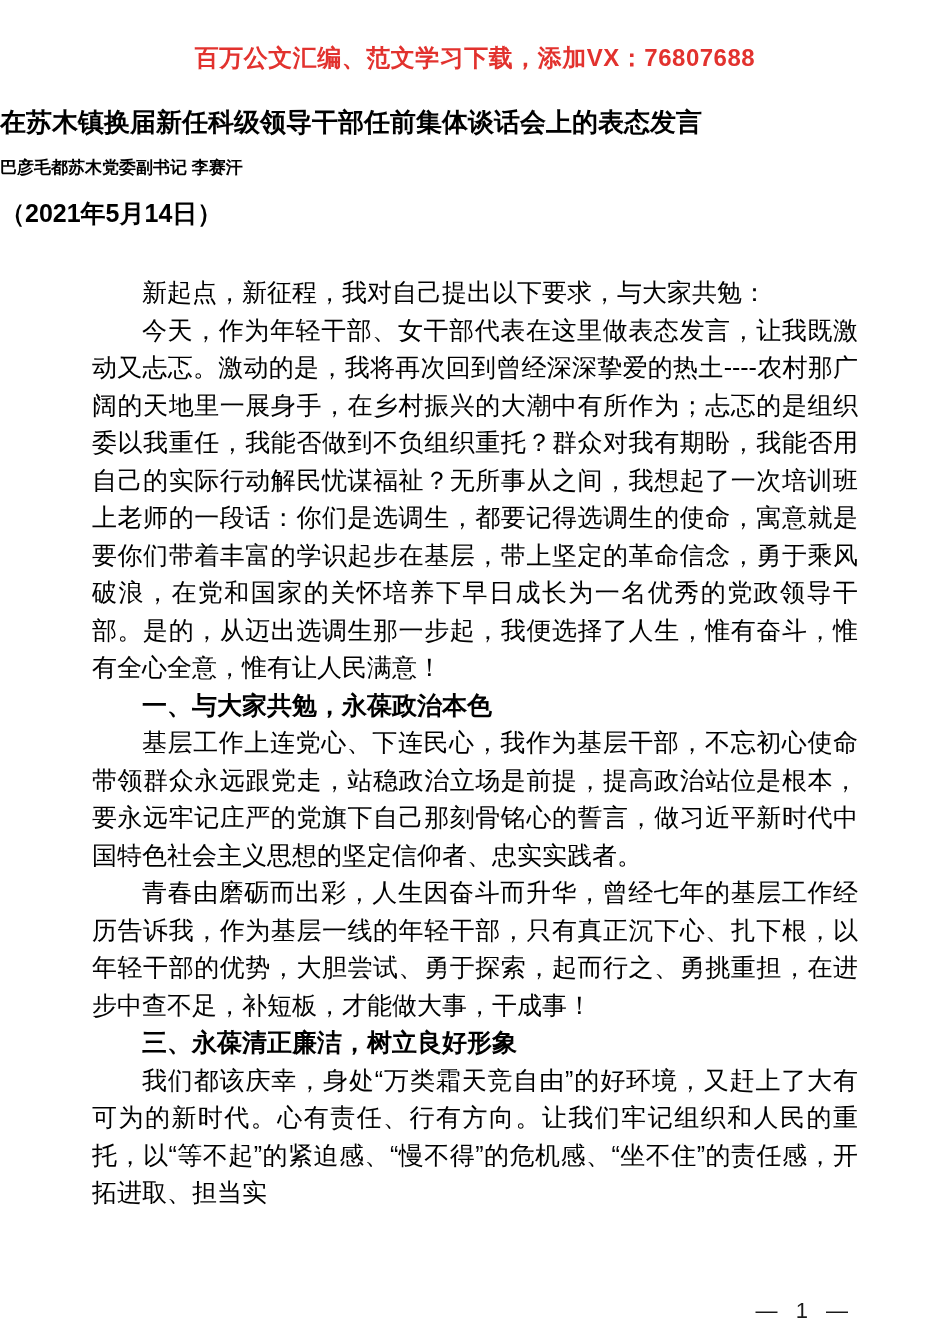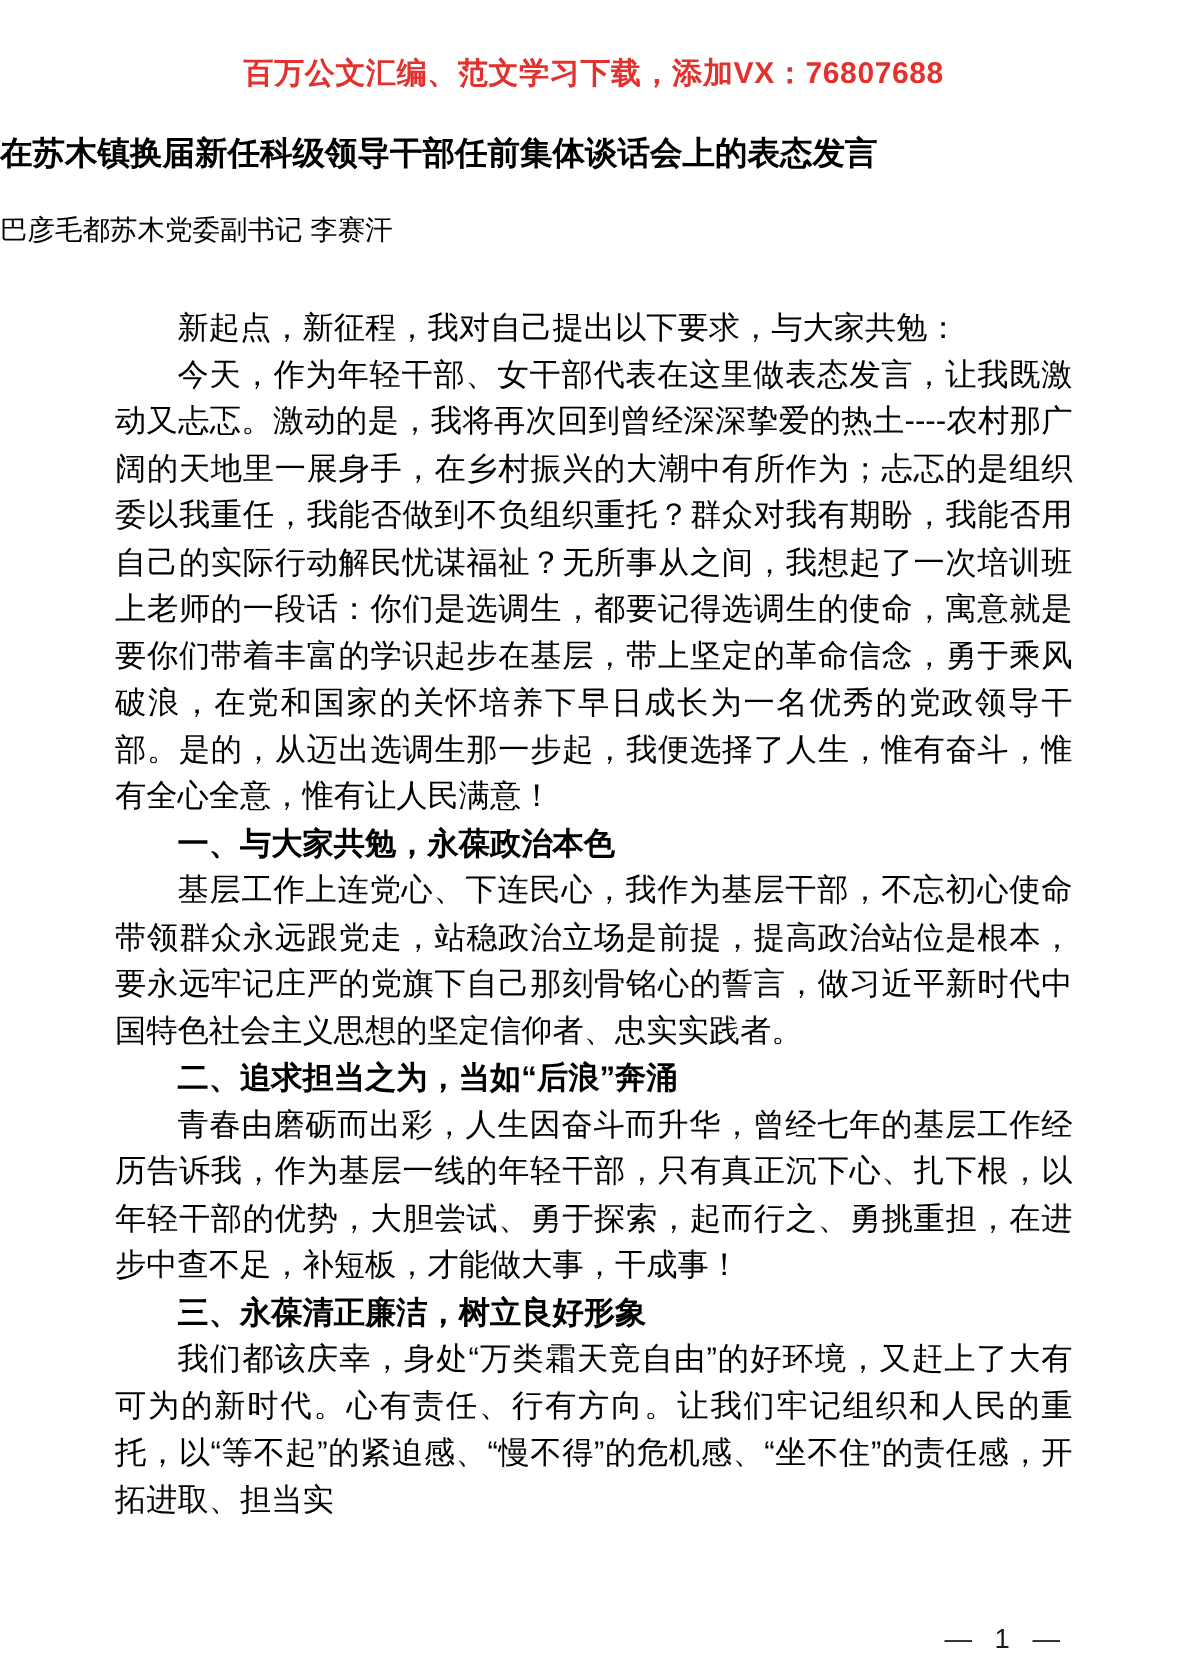--- a/index.html
+++ b/index.html
@@ -27,23 +27,23 @@
     margin-top: 28px;
     text-align: left;
   }
   .doc-title {
     margin: 0;
     font-size: 26px;
     font-weight: 700;
     line-height: 40px;
   }
   .doc-author {
-    margin-top: 24px;
-    font-size: 22px;
-    font-weight: 400;
+    margin-top: 8px;
+    font-size: 17px;
+    font-weight: 700;
     line-height: 36px;
   }
   .doc-date {
     margin-top: 8px;
     font-size: 25px;
     font-weight: 700;
     line-height: 38px;
   }
   .content {
     margin: 42px 92px 0 92px;
@@ -71,26 +71,26 @@
   }
 </style>
 </head>
 <body>
 
 <div class="notice">百万公文汇编、范文学习下载，添加VX：76807688</div>
 
 <div class="title-block">
   <h1 class="doc-title">在苏木镇换届新任科级领导干部任前集体谈话会上的表态发言</h1>
   <div class="doc-author">巴彦毛都苏木党委副书记 李赛汗</div>
+  <div class="doc-date">（2021年5月14日）</div>
 </div>
 
 <div class="content">
     <div class="para body">新起点，新征程，我对自己提出以下要求，与大家共勉：</div>
     <div class="para body">今天，作为年轻干部、女干部代表在这里做表态发言，让我既激动又忐忑。激动的是，我将再次回到曾经深深挚爱的热土----农村那广阔的天地里一展身手，在乡村振兴的大潮中有所作为；忐忑的是组织委以我重任，我能否做到不负组织重托？群众对我有期盼，我能否用自己的实际行动解民忧谋福祉？无所事从之间，我想起了一次培训班上老师的一段话：你们是选调生，都要记得选调生的使命，寓意就是要你们带着丰富的学识起步在基层，带上坚定的革命信念，勇于乘风破浪，在党和国家的关怀培养下早日成长为一名优秀的党政领导干部。是的，从迈出选调生那一步起，我便选择了人生，惟有奋斗，惟有全心全意，惟有让人民满意！</div>
     <div class="para heading">一、与大家共勉，永葆政治本色</div>
     <div class="para body">基层工作上连党心、下连民心，我作为基层干部，不忘初心使命带领群众永远跟党走，站稳政治立场是前提，提高政治站位是根本，要永远牢记庄严的党旗下自己那刻骨铭心的誓言，做习近平新时代中国特色社会主义思想的坚定信仰者、忠实实践者。</div>
-    <div class="para heading">二、追求担当之为，当如“后浪”奔涌</div>
     <div class="para body">青春由磨砺而出彩，人生因奋斗而升华，曾经七年的基层工作经历告诉我，作为基层一线的年轻干部，只有真正沉下心、扎下根，以年轻干部的优势，大胆尝试、勇于探索，起而行之、勇挑重担，在进步中查不足，补短板，才能做大事，干成事！</div>
     <div class="para heading">三、永葆清正廉洁，树立良好形象</div>
     <div class="para body">我们都该庆幸，身处“万类霜天竞自由”的好环境，又赶上了大有可为的新时代。心有责任、行有方向。让我们牢记组织和人民的重托，以“等不起”的紧迫感、“慢不得”的危机感、“坐不住”的责任感，开拓进取、担当实</div>
   </div>
 
 <div class="footer">— 1 —</div>
 
 </body></html>

